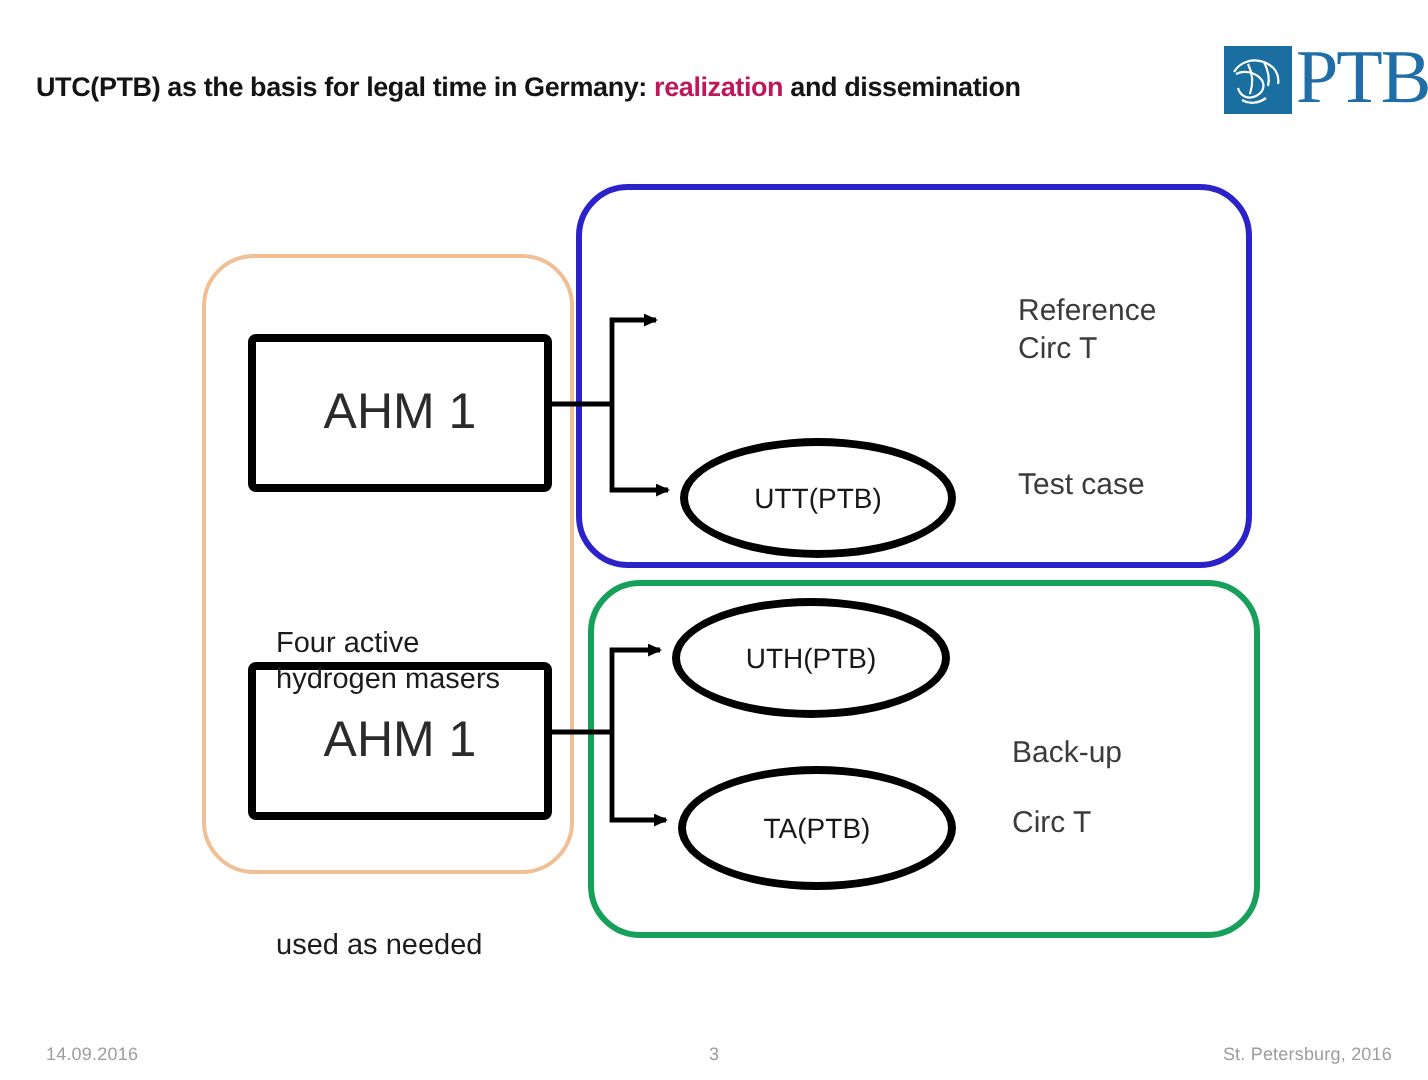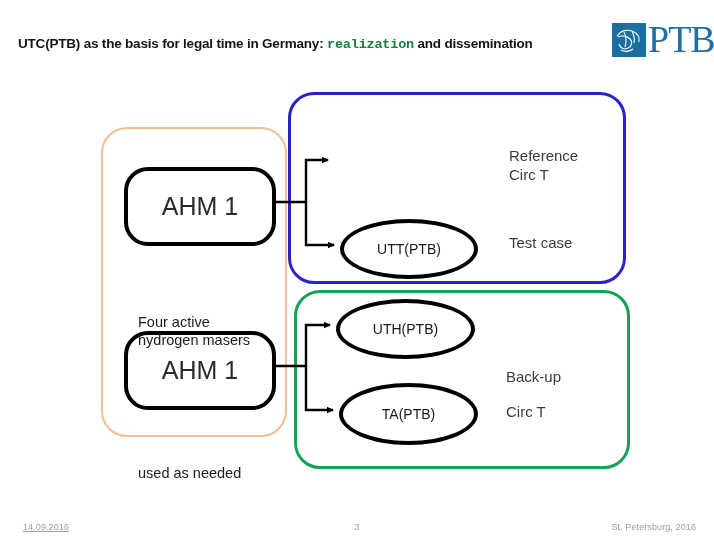--- a/index.html
+++ b/index.html
@@ -20,21 +20,21 @@
   #slide-title {
     position: absolute;
     left: 18px;
     top: 36px;
     font-size: 13.5px;
     font-weight: bold;
     letter-spacing: -0.2px;
     white-space: nowrap;
     color: #141414;
   }
-  #slide-title .accent { color: #15803d; font-family: Liberation Mono, monospace; }
+  #slide-title .accent { color: #be185d; }
 
   
   #ptb-logo {
     position: absolute;
     left: 612px;
     top: 21px;
     width: 92px;
     height: 42px;
   }
   #ptb-logo .logo-mark {
@@ -97,21 +97,21 @@
     height: 173px;
     border-width: 3px;
     border-color: #17a05a;
     border-radius: 26px;
   }
 
   
   .maser-box {
     position: absolute;
     border: 4px solid #000;
-    border-radius: 24px;
+    border-radius: 4px;
     background: #fff;
     display: flex;
     align-items: center;
     justify-content: center;
     font-size: 25px;
     color: #2b2b2b;
     font-family: "Liberation Sans", sans-serif;
   }
   #maser-ahm1 { left: 124px; top: 167px; width: 144px; height: 71px; }
   #maser-ahm2 { left: 124px; top: 331px; width: 144px; height: 71px; }
@@ -159,21 +159,21 @@
   #caption-needed { left: 138px; top: 428px; }
 
   
   .footer-text {
     position: absolute;
     bottom: 8px;
     font-size: 9px;
     color: #9d9d9d;
     letter-spacing: 0.1px;
   }
-  #footer-date { left: 23px; text-decoration: underline; }
+  #footer-date { left: 23px; }
   #footer-page { left: 357px; transform: translateX(-50%); }
   #footer-place { right: 18px; margin-top: 16px; }
 
   svg { display: block; }
 </style>
 </head>
 <body>
 
 <div id="slide-title">
   <span>UTC(PTB) as the basis for legal time in Germany: </span><span class="accent">realization</span><span> and dissemination</span>

